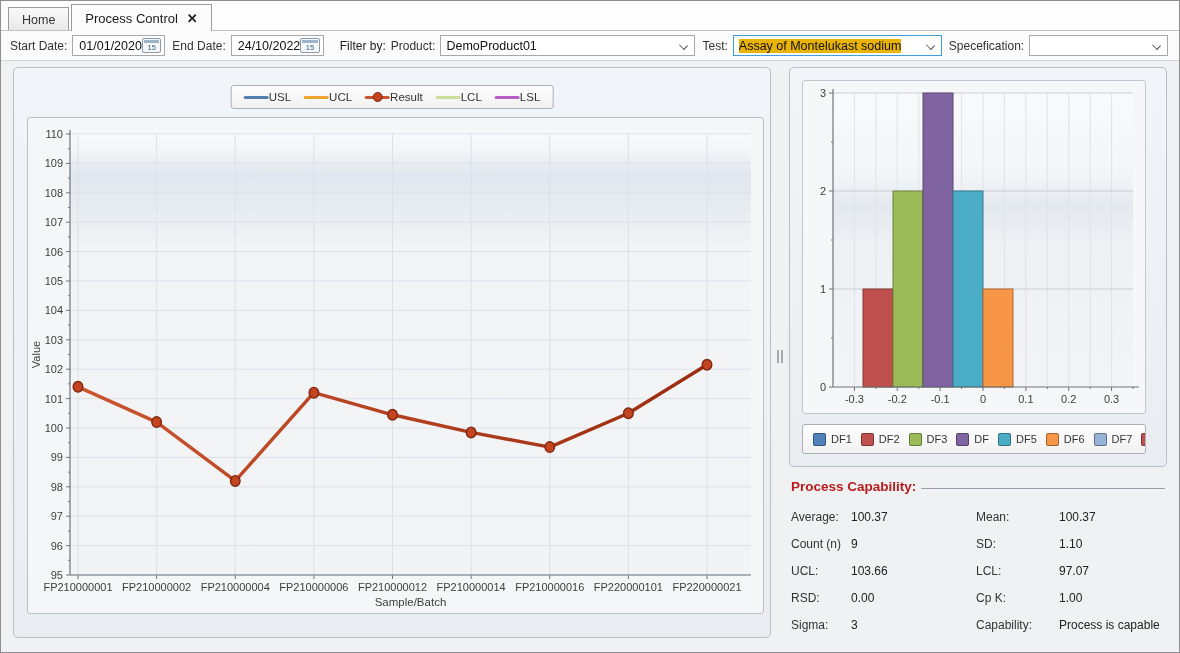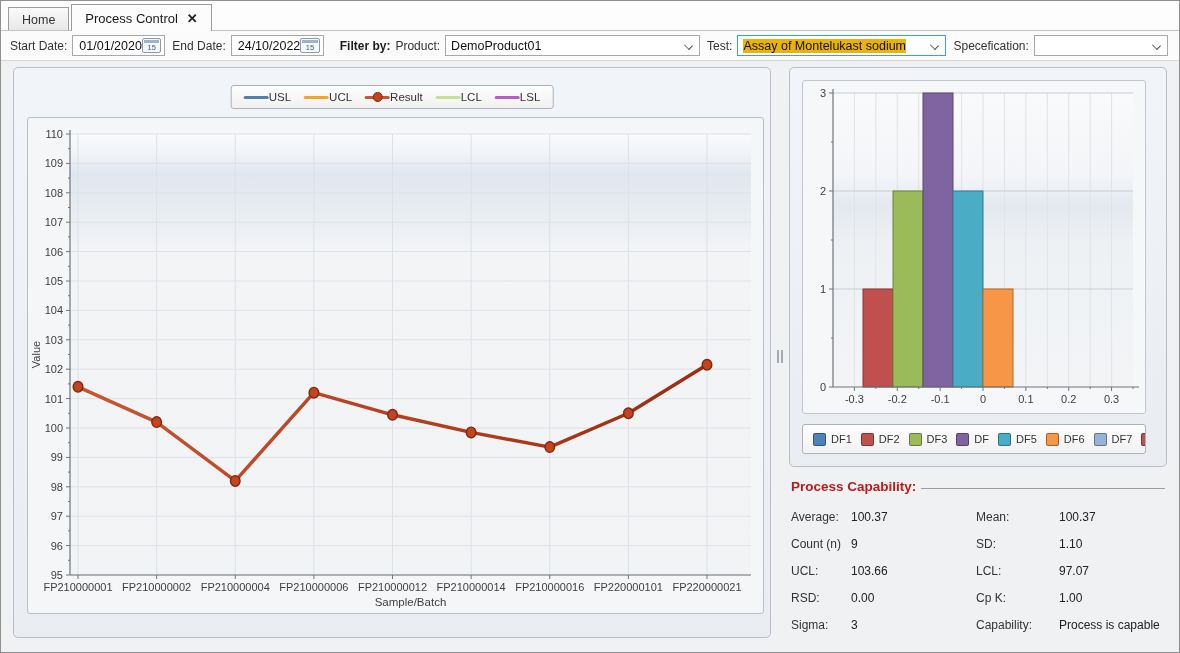--- a/index.html
+++ b/index.html
@@ -11,21 +11,21 @@
   .tabstrip::after { content:""; position:absolute; left:0; right:0; bottom:0; height:1px; background:#c2c2c2; }
   .tab { height:24px; padding:0 13px; display:flex; align-items:center; gap:9px; border:1px solid #9b9b9b; border-bottom:none; background:linear-gradient(#fafafa,#e7e7e7); font-size:12.5px; color:#333; cursor:default; position:relative; }
   .tab.active { background:#fcfcfc; height:27px; z-index:3; font-size:13px; color:#1a1a1a; }
   .tab.active::after { content:""; position:absolute; left:0; right:0; bottom:-1px; height:2px; background:#fcfcfc; }
   .tab + .tab { margin-left:2px; }
   .tab-close { font-size:13px; font-weight:700; color:#222; line-height:1; }
 
   
   .toolbar { height:30px; background:#fbfbfb; border-bottom:1px solid #d6d6d6; display:flex; align-items:center; padding:0 9px; font-size:12px; color:#333; flex:0 0 auto; }
   .tb-label { white-space:nowrap; margin-right:5px; }
-  .tb-label.bold { font-weight:700; color:#1d1d1d; margin-left:9px; }
+  .tb-label.bold { font-weight:400; color:#1d1d1d; margin-left:9px; }
   .tb-input { height:21px; background:#fff; border:1px solid #a8a8a8; display:flex; align-items:center; padding:0 3px 0 6px; font-size:12.5px; color:#111; }
   .date-w { width:93px; margin-right:7px; }
   .cal-icon { margin-left:auto; width:36px; height:15px; border:1px solid #8b9bab; border-radius:2px; background:#f4f8fb; font-size:7.5px; color:#345a7a; display:flex; align-items:flex-end; justify-content:center; line-height:1.1; position:relative; }
   .cal-icon::before { content:""; position:absolute; top:1px; left:1px; right:1px; height:3px; background:#9db3c8; }
   .combo { height:21px; background:#fff; border:1px solid #a8a8a8; display:flex; align-items:center; padding:0 22px 0 5px; position:relative; font-size:12.5px; color:#111; margin-right:7px; }
   .combo .chev { position:absolute; right:7px; top:6px; width:7px; height:7px; border-right:1.5px solid #4d4d4d; border-bottom:1.5px solid #4d4d4d; transform:rotate(45deg) scaleY(0.8); }
   .combo.highlight { border:1px solid #3f9ddb; }
   .combo.highlight .val { background:#eab308; }
   .w-product { width:255px; } .w-test { width:209px; } .w-spec { width:216px; margin-right:2px; }
 

